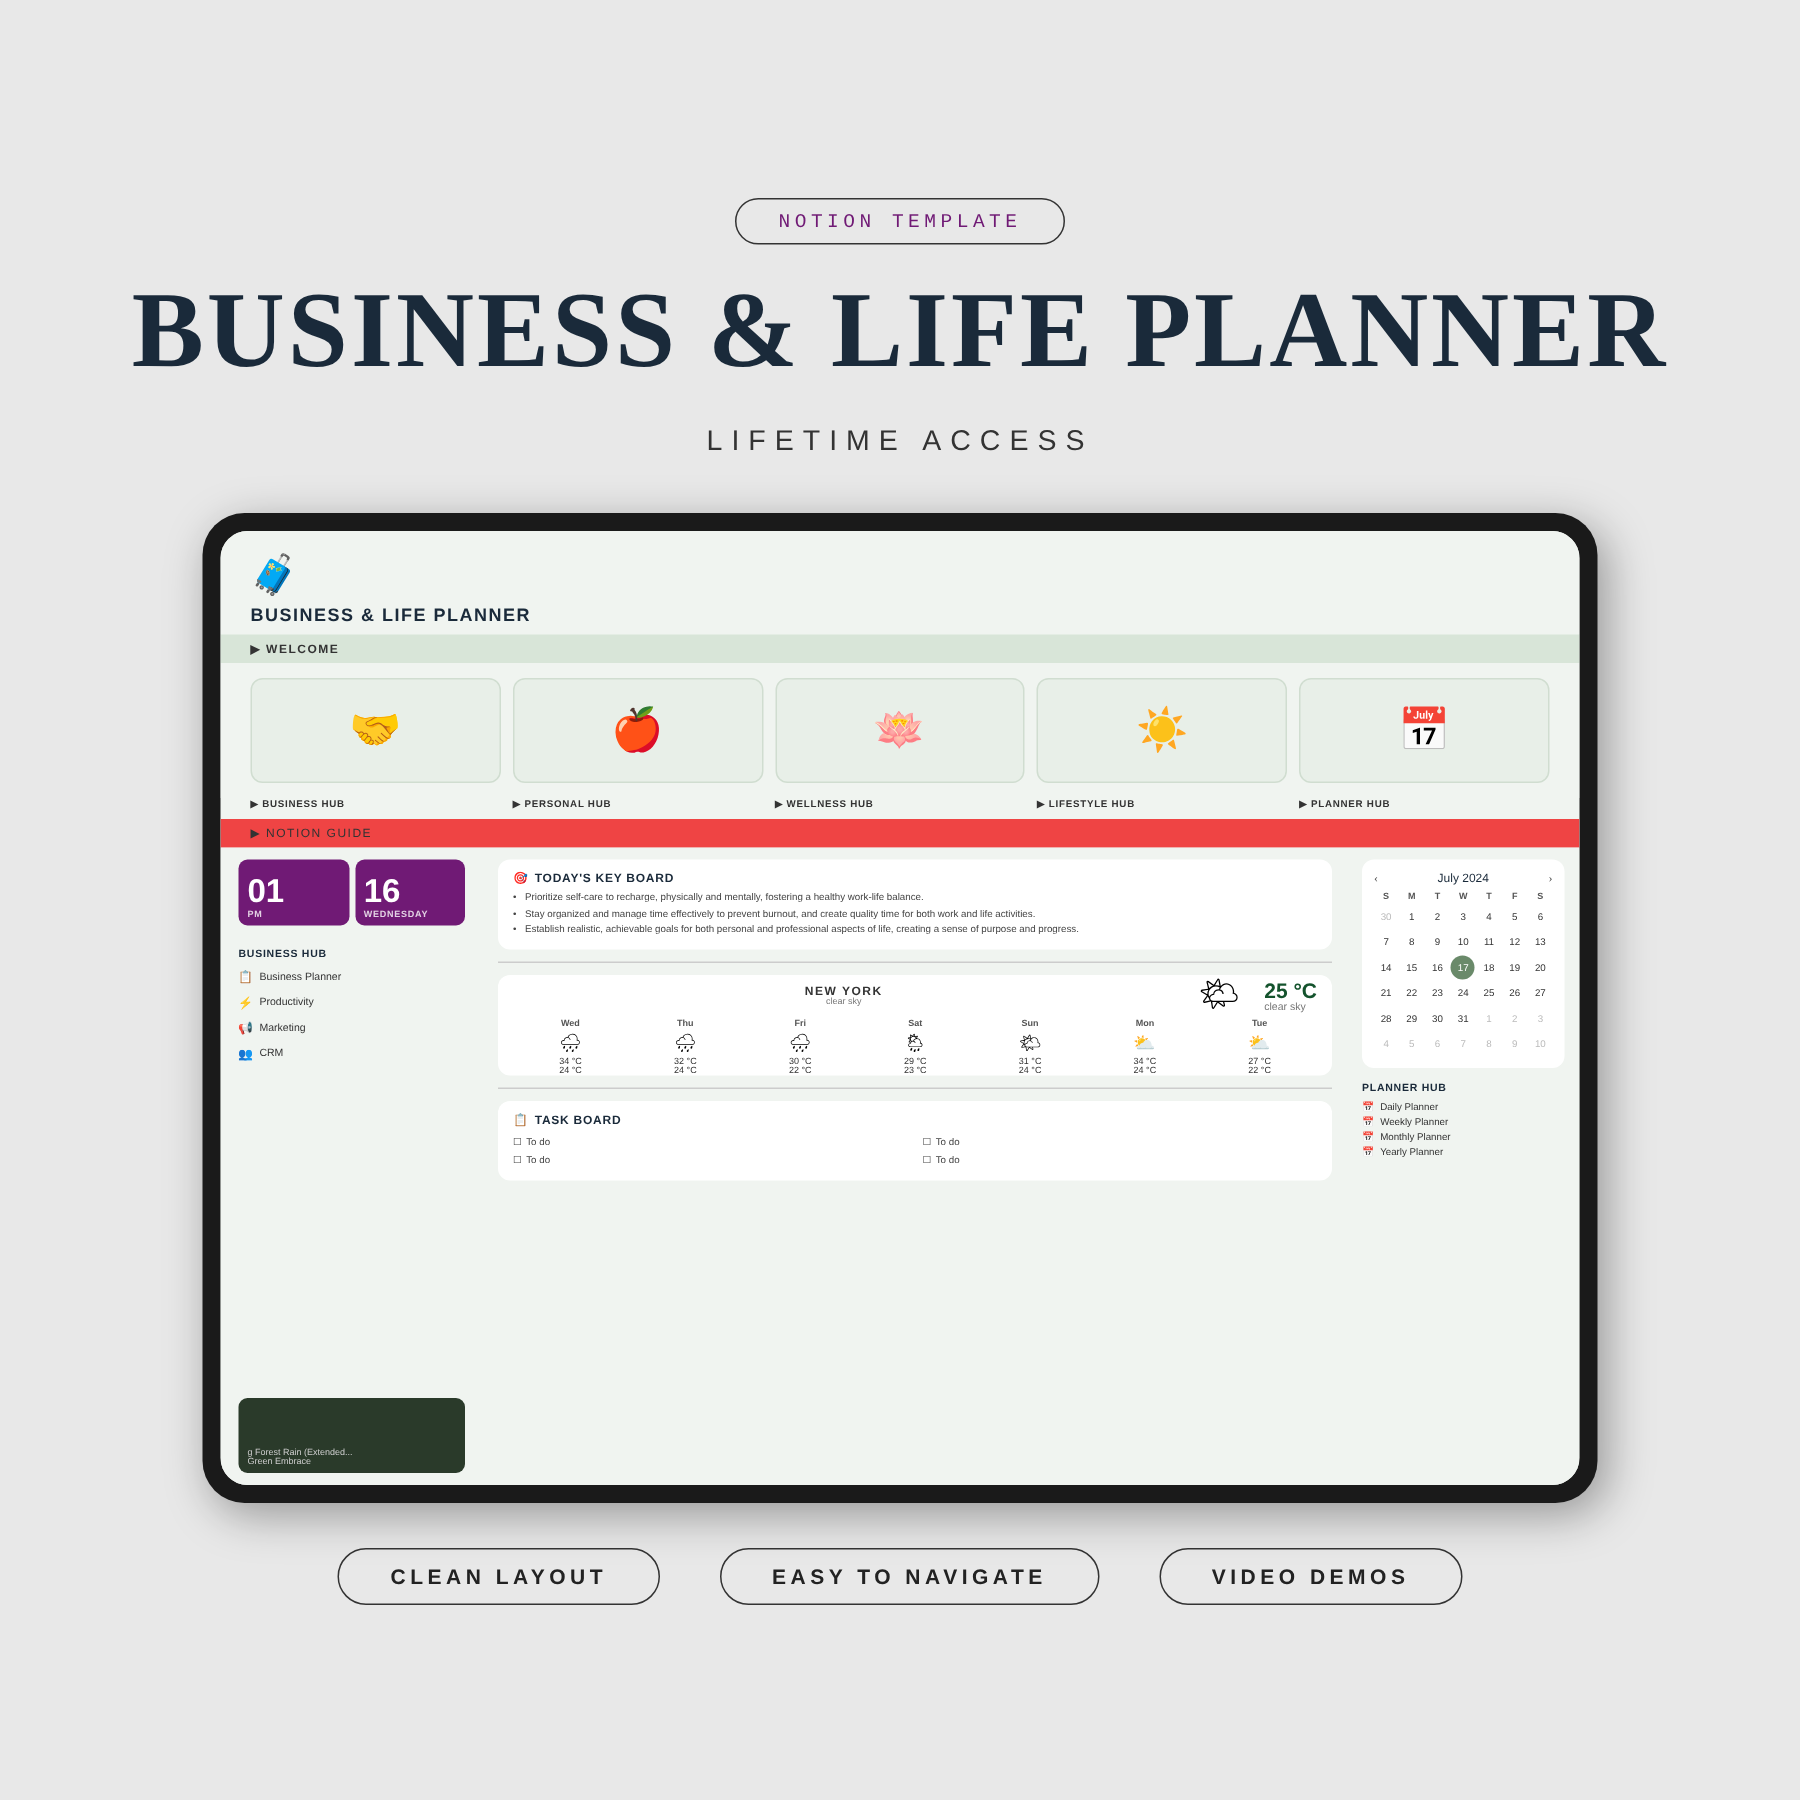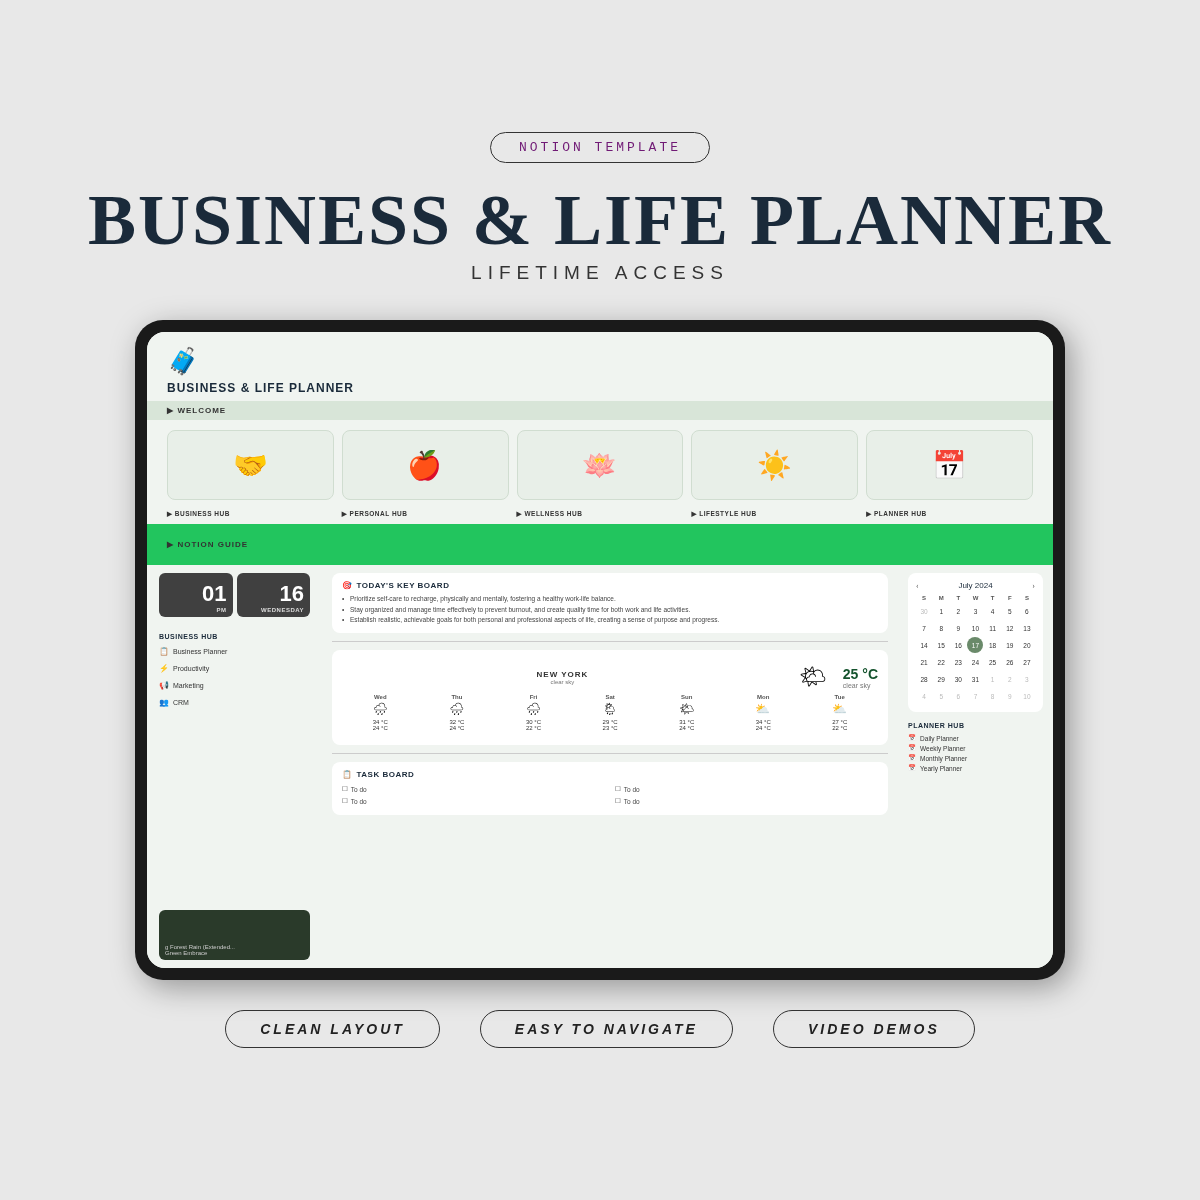--- a/index.html
+++ b/index.html
@@ -33,21 +33,21 @@
       font-size: 72px;
       font-weight: 900;
       letter-spacing: 2px;
       color: #1a2a3a;
       font-family: 'Georgia', serif;
       text-align: center;
       line-height: 1.1;
     }
 
     .subtitle {
-      margin-top: 2px;
+      margin-top: 24px;
       font-size: 19px;
       letter-spacing: 6px;
       color: #333;
       font-family: 'Arial', sans-serif;
       font-weight: 400;
       text-align: right;
     }
 
     
     .device-frame {
@@ -140,24 +140,24 @@
       font-weight: 700;
       letter-spacing: 0.5px;
       color: #333;
       font-family: 'Arial', sans-serif;
     }
 
     .hub-label::before { content: '▶ '; }
 
     
     .notion-guide-bar {
-      background: #22c55e;
-      padding: 16px 20px;
+      background: #ef4444;
+      padding: 5px 20px;
       font-size: 8px;
-      font-weight: 700;
+      font-weight: 400;
       letter-spacing: 1px;
       color: #333;
       font-family: 'Arial', sans-serif;
       flex-shrink: 0;
     }
     .notion-guide-bar::before { content: '▶ '; }
 
     
     .main-content {
       display: flex;
@@ -178,25 +178,25 @@
     }
 
     
     .clock-widget {
       display: flex;
       gap: 4px;
       margin-bottom: 6px;
     }
 
     .clock-hour, .clock-day {
-      background: #404040;
+      background: #701a75;
       color: white;
       font-size: 22px;
       font-weight: 700;
-      text-align: right;
+      text-align: left;
       border-radius: 6px;
       padding: 8px 6px 4px;
       font-family: 'Arial', sans-serif;
       flex: 1;
     }
 
     .clock-label {
       font-size: 6px;
       letter-spacing: 0.5px;
       font-family: 'Arial', sans-serif;
@@ -293,21 +293,21 @@
     .divider-line {
       height: 1px;
       background: #ccc;
       margin: 2px 0;
     }
 
     
     .weather-card {
       background: white;
       border-radius: 8px;
-      padding: 14px 10px;
+      padding: 0 10px;
     }
 
     .weather-location {
       font-size: 8px;
       font-weight: 700;
       letter-spacing: 1px;
       font-family: 'Arial', sans-serif;
       text-align: center;
       color: #333;
     }
@@ -511,21 +511,20 @@
     .bottom-badge {
       border: 1.5px solid #333;
       border-radius: 30px;
       padding: 10px 34px;
       font-size: 14px;
       letter-spacing: 3px;
       font-family: 'Arial', sans-serif;
       font-weight: 600;
       color: #222;
       background: transparent;
-      font-style: italic;
     }
   </style>
 </head>
 <body>
 
 <div style="margin-top:52px;">
   <div class="notion-badge">NOTION TEMPLATE</div>
 </div>
 
 <h1 class="main-title">BUSINESS &amp; LIFE PLANNER</h1>

